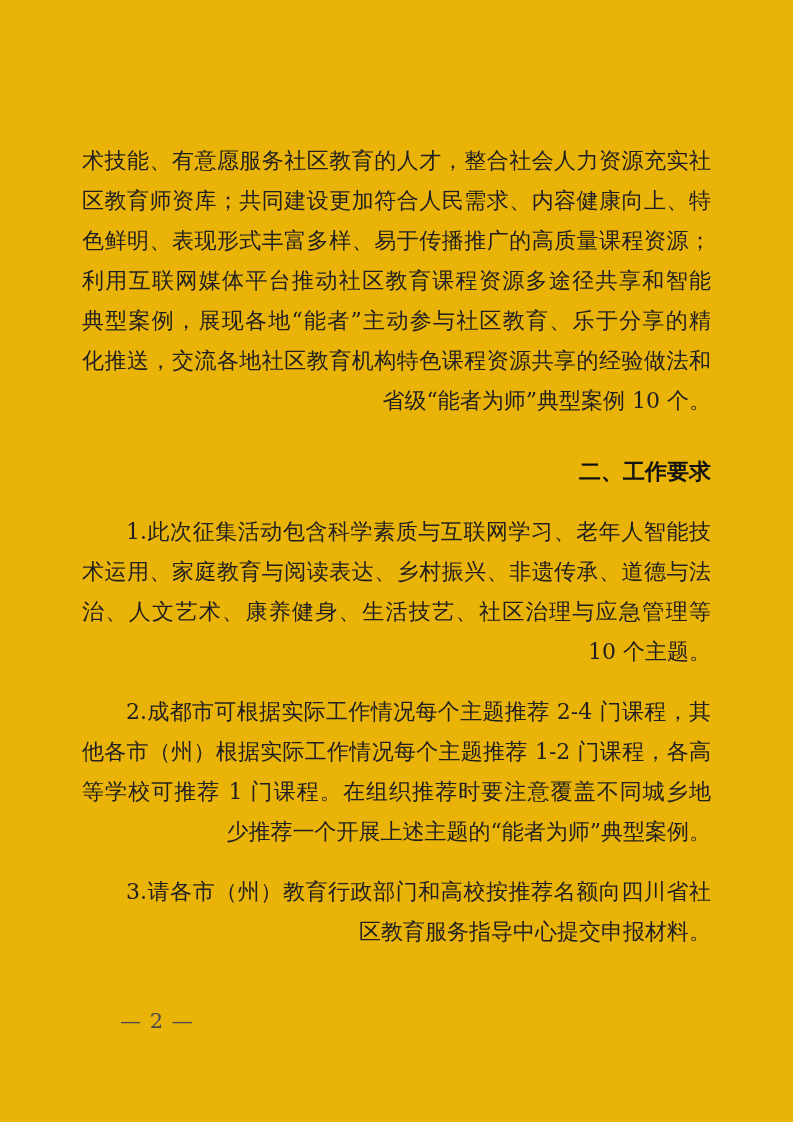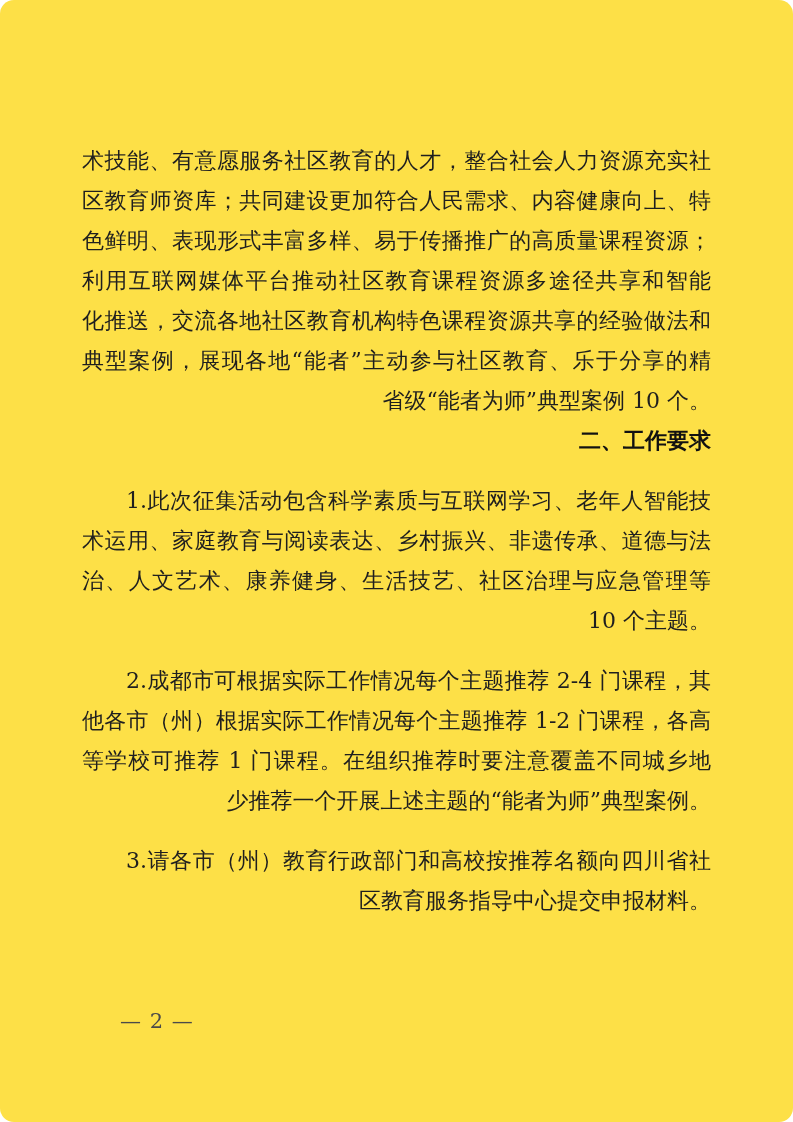--- a/index.html
+++ b/index.html
@@ -1,24 +1,23 @@
 <!DOCTYPE html>
 <html><head>
 <meta charset="utf-8">
 <style>
   html, body { margin: 0; padding: 0; background: #ffffff; }
   .page {
     position: relative;
     width: 793px;
     height: 1122px;
-    background: #fde047;
+    background: #eab308;
     overflow: hidden;
     font-family: "DejaVu Serif", "Liberation Serif", serif;
     color: #1f1f1f;
-    border-radius: 14px;
   }
   .text-block {
     position: absolute;
     left: 82px;
     top: 141px;
     width: 629px;
   }
   .line {
     height: 40px;
     line-height: 40px;
@@ -30,20 +29,21 @@
     text-align: justify;
     text-align-last: justify;
   }
   .indent { text-indent: 44px; margin-top: 20px; }
   .heading {
     font-family: "DejaVu Sans", "Liberation Sans", sans-serif;
     font-weight: bold;
     padding-left: 44px;
     font-size: 22px;
     color: #111111;
+    margin-top: 31px;
   }
   .footer {
     position: absolute;
     left: 120px;
     top: 1001px;
     height: 40px;
     line-height: 40px;
     font-size: 21px;
     color: #4a4a4a;
     letter-spacing: 1px;
@@ -51,22 +51,22 @@
 </style>
 </head>
 <body>
 
 <div class="page">
   <div class="text-block">
     <div class="line fill">术技能、有意愿服务社区教育的人才，整合社会人力资源充实社</div>
     <div class="line fill">区教育师资库；共同建设更加符合人民需求、内容健康向上、特</div>
     <div class="line fill">色鲜明、表现形式丰富多样、易于传播推广的高质量课程资源；</div>
     <div class="line fill">利用互联网媒体平台推动社区教育课程资源多途径共享和智能</div>
+    <div class="line fill">典型案例，展现各地“能者”主动参与社区教育、乐于分享的精</div>
     <div class="line fill">化推送，交流各地社区教育机构特色课程资源共享的经验做法和</div>
-    <div class="line fill">典型案例，展现各地“能者”主动参与社区教育、乐于分享的精</div>
     <div class="line">省级“能者为师”典型案例 10 个。</div>
     <div class="line heading">二、工作要求</div>
     <div class="line fill indent">1.此次征集活动包含科学素质与互联网学习、老年人智能技</div>
     <div class="line fill">术运用、家庭教育与阅读表达、乡村振兴、非遗传承、道德与法</div>
     <div class="line fill">治、人文艺术、康养健身、生活技艺、社区治理与应急管理等</div>
     <div class="line">10 个主题。</div>
     <div class="line fill indent">2.成都市可根据实际工作情况每个主题推荐 2-4 门课程，其</div>
     <div class="line fill">他各市（州）根据实际工作情况每个主题推荐 1-2 门课程，各高</div>
     <div class="line fill">等学校可推荐 1 门课程。在组织推荐时要注意覆盖不同城乡地</div>
     <div class="line">少推荐一个开展上述主题的“能者为师”典型案例。</div>

